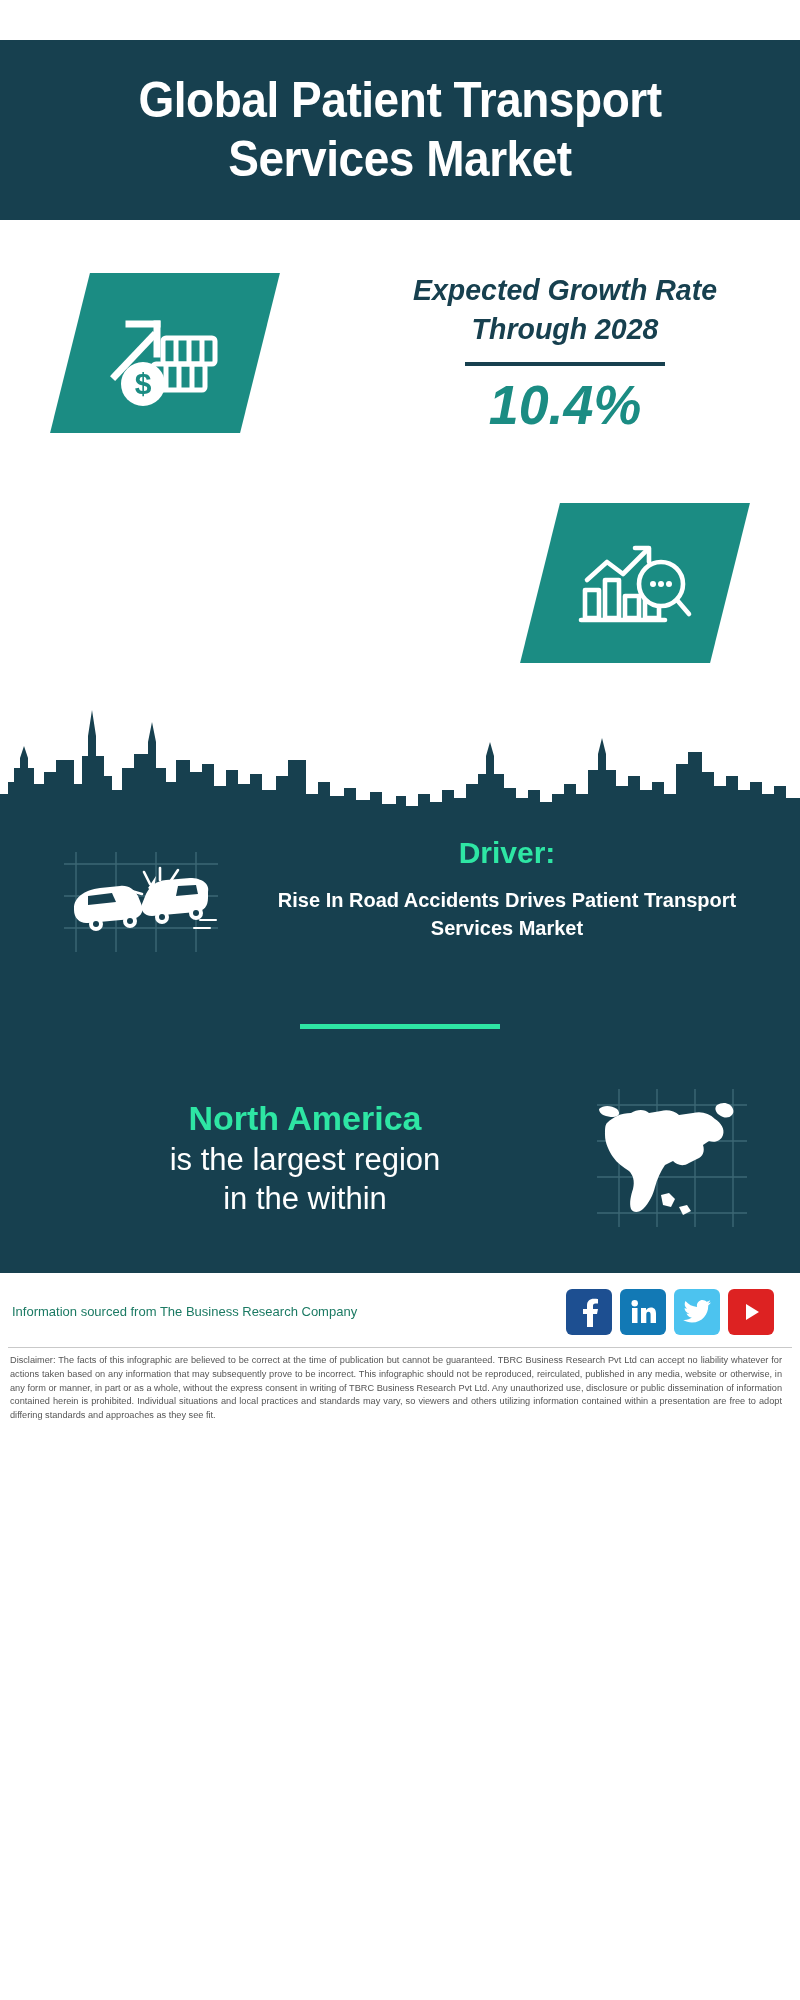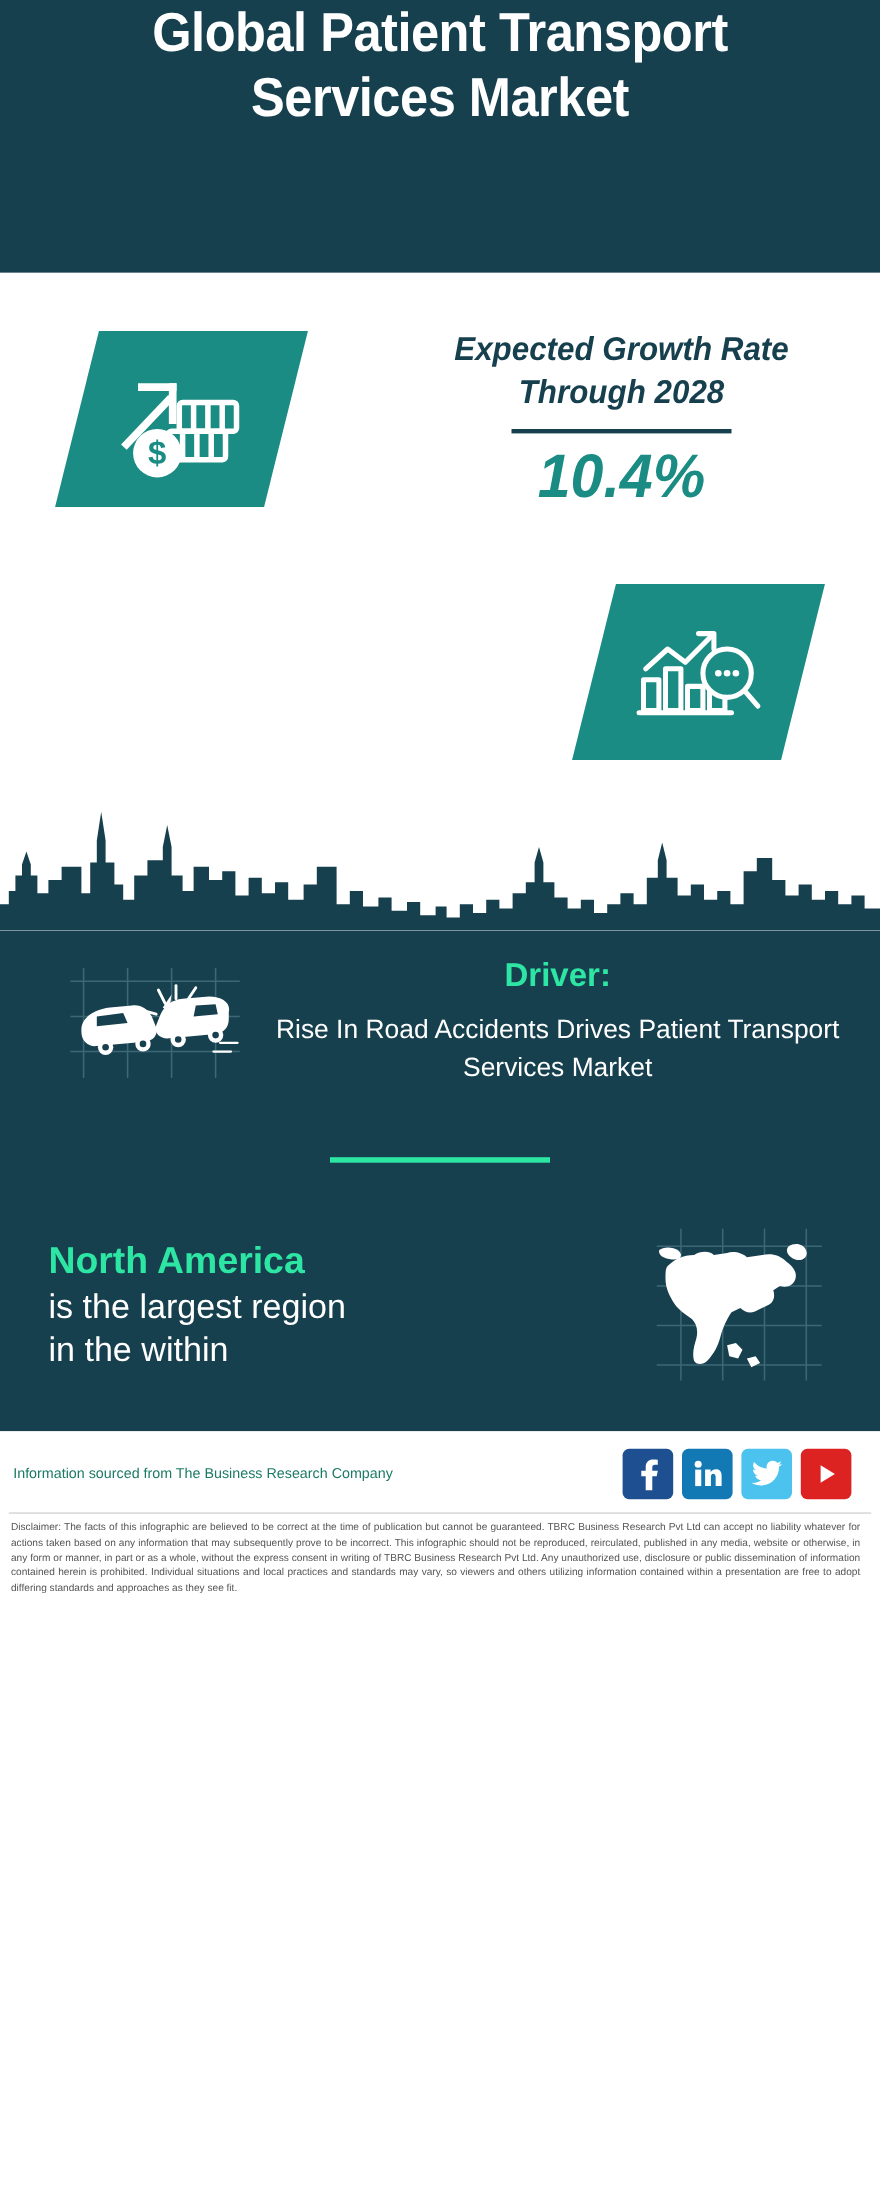--- a/index.html
+++ b/index.html
@@ -17,26 +17,27 @@
   .page {
     width: 800px;
     height: 2000px;
     position: relative;
     background: #ffffff;
   }
 
   
   .header {
     background: #17404f;
-    height: 248px;
-    display: flex;
-    align-items: flex-start;
+    height: 180px;
+    display: flex;
+    align-items: center;
     justify-content: center;
     padding: 0 40px;
     box-sizing: border-box;
+    margin-top: 40px;
   }
   .header-title {
     color: #ffffff;
     font-size: 50px;
     line-height: 1.18;
     font-weight: bold;
     text-align: center;
     letter-spacing: -0.5px;
     font-family: "Liberation Sans Narrow", "Liberation Sans", sans-serif;
     transform: scaleX(0.92);
@@ -120,21 +121,21 @@
 
   
   .dark {
     background: #17404f;
     padding: 8px 0 0 0;
     position: relative;
   }
 
   .driver-row {
     display: flex;
-    align-items: center;
+    align-items: flex-start;
     padding: 10px 24px 0 38px;
     box-sizing: border-box;
   }
   .driver-icon {
     width: 210px;
     flex: 0 0 auto;
     display: flex;
     justify-content: center;
   }
   .driver-text {
@@ -144,41 +145,42 @@
   }
   .driver-heading {
     color: #2ee6a4;
     font-size: 30px;
     font-weight: bold;
     margin-bottom: 16px;
     font-family: "Liberation Sans Narrow", "Liberation Sans", sans-serif;
   }
   .driver-body {
     color: #ffffff;
-    font-size: 24px;
-    font-weight: normal;
+    font-size: 20px;
+    font-weight: bold;
     line-height: 1.42;
     font-family: "Liberation Sans Narrow", "Liberation Sans", sans-serif;
   }
 
   .mint-rule {
     width: 200px;
     height: 5px;
     background: #2ee6a4;
     margin: 58px auto 54px auto;
   }
 
   .region-row {
     display: flex;
     align-items: center;
     padding: 0 24px 40px 24px;
     box-sizing: border-box;
   }
   .region-text {
     flex: 1 1 auto;
+    text-align: center;
     padding-left: 20px;
   }
   .region-name {
     color: #2ee6a4;
     font-size: 34px;
     font-weight: bold;
     line-height: 1.25;
     font-family: "Liberation Sans Narrow", "Liberation Sans", sans-serif;
   }
   .region-sub {

